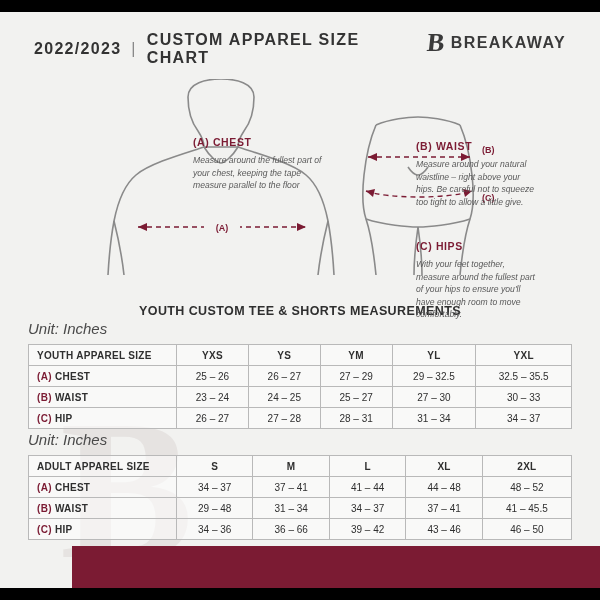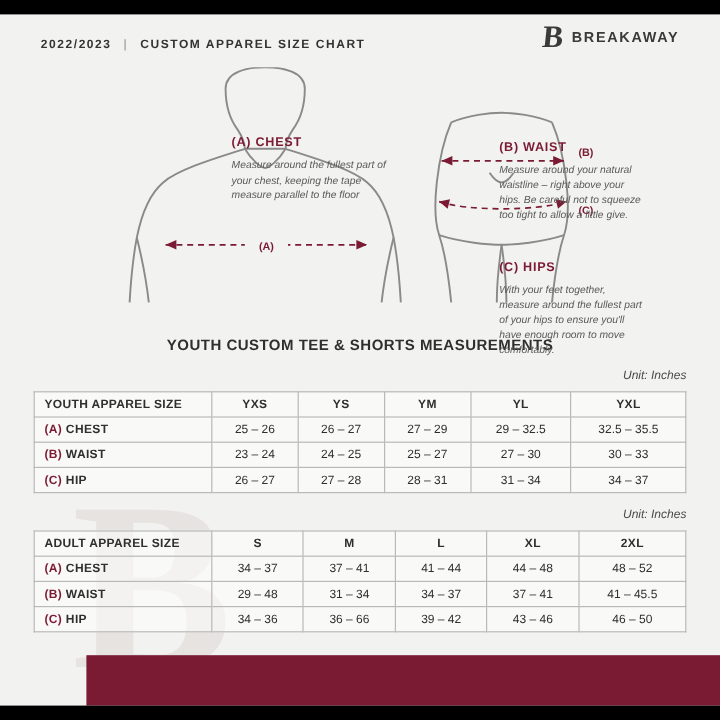--- a/index.html
+++ b/index.html
@@ -55,21 +55,21 @@
   
   .header {
     display: flex;
     align-items: center;
     justify-content: space-between;
     padding: 18px 6px 10px 6px;
   }
   .header-left {
     display: flex;
     align-items: center;
-    font-size: 10px;
+    font-size: 16px;
     font-weight: bold;
     letter-spacing: 1.3px;
     color: #333333;
     margin-top: 13px;
   }
   .header-left .sep { margin: 0 10px; color: #888; font-weight: normal; }
   .brand {
     display: flex;
     align-items: center;
     gap: 8px;
@@ -77,21 +77,21 @@
   .brand-mark {
     font-family: "Liberation Serif", serif;
     font-size: 26px;
     font-weight: bold;
     color: #3a3a3a;
     line-height: 1;
     letter-spacing: -1px;
     transform: skewX(-6deg);
   }
   .brand-name {
-    font-size: 12px;
+    font-size: 16px;
     font-weight: bold;
     letter-spacing: 1.4px;
     color: #3a3a3a;
   }
 
   
   .diagram {
     position: relative;
     height: 215px;
     margin: 2px 0 4px 0;
@@ -121,25 +121,25 @@
   
   .tbl-title {
     text-align: center;
     font-size: 12.5px;
     font-weight: bold;
     letter-spacing: 0.4px;
     color: #2f2f2f;
     margin-top: 10px;
   }
   .tbl-sub {
-    text-align: right;
-    font-size: 10px;
+    text-align: left;
+    font-size: 15px;
     font-style: italic;
     color: #4a4a4a;
-    margin: 13px 0 7px 0;
+    margin: 2px 0 7px 0;
   }
   table {
     width: 100%;
     border-collapse: collapse;
     background: rgba(255,255,255,0.55);
   }
   th, td {
     border: 1px solid #b9b9b9;
     font-size: 10px;
     color: #2f2f2f;

